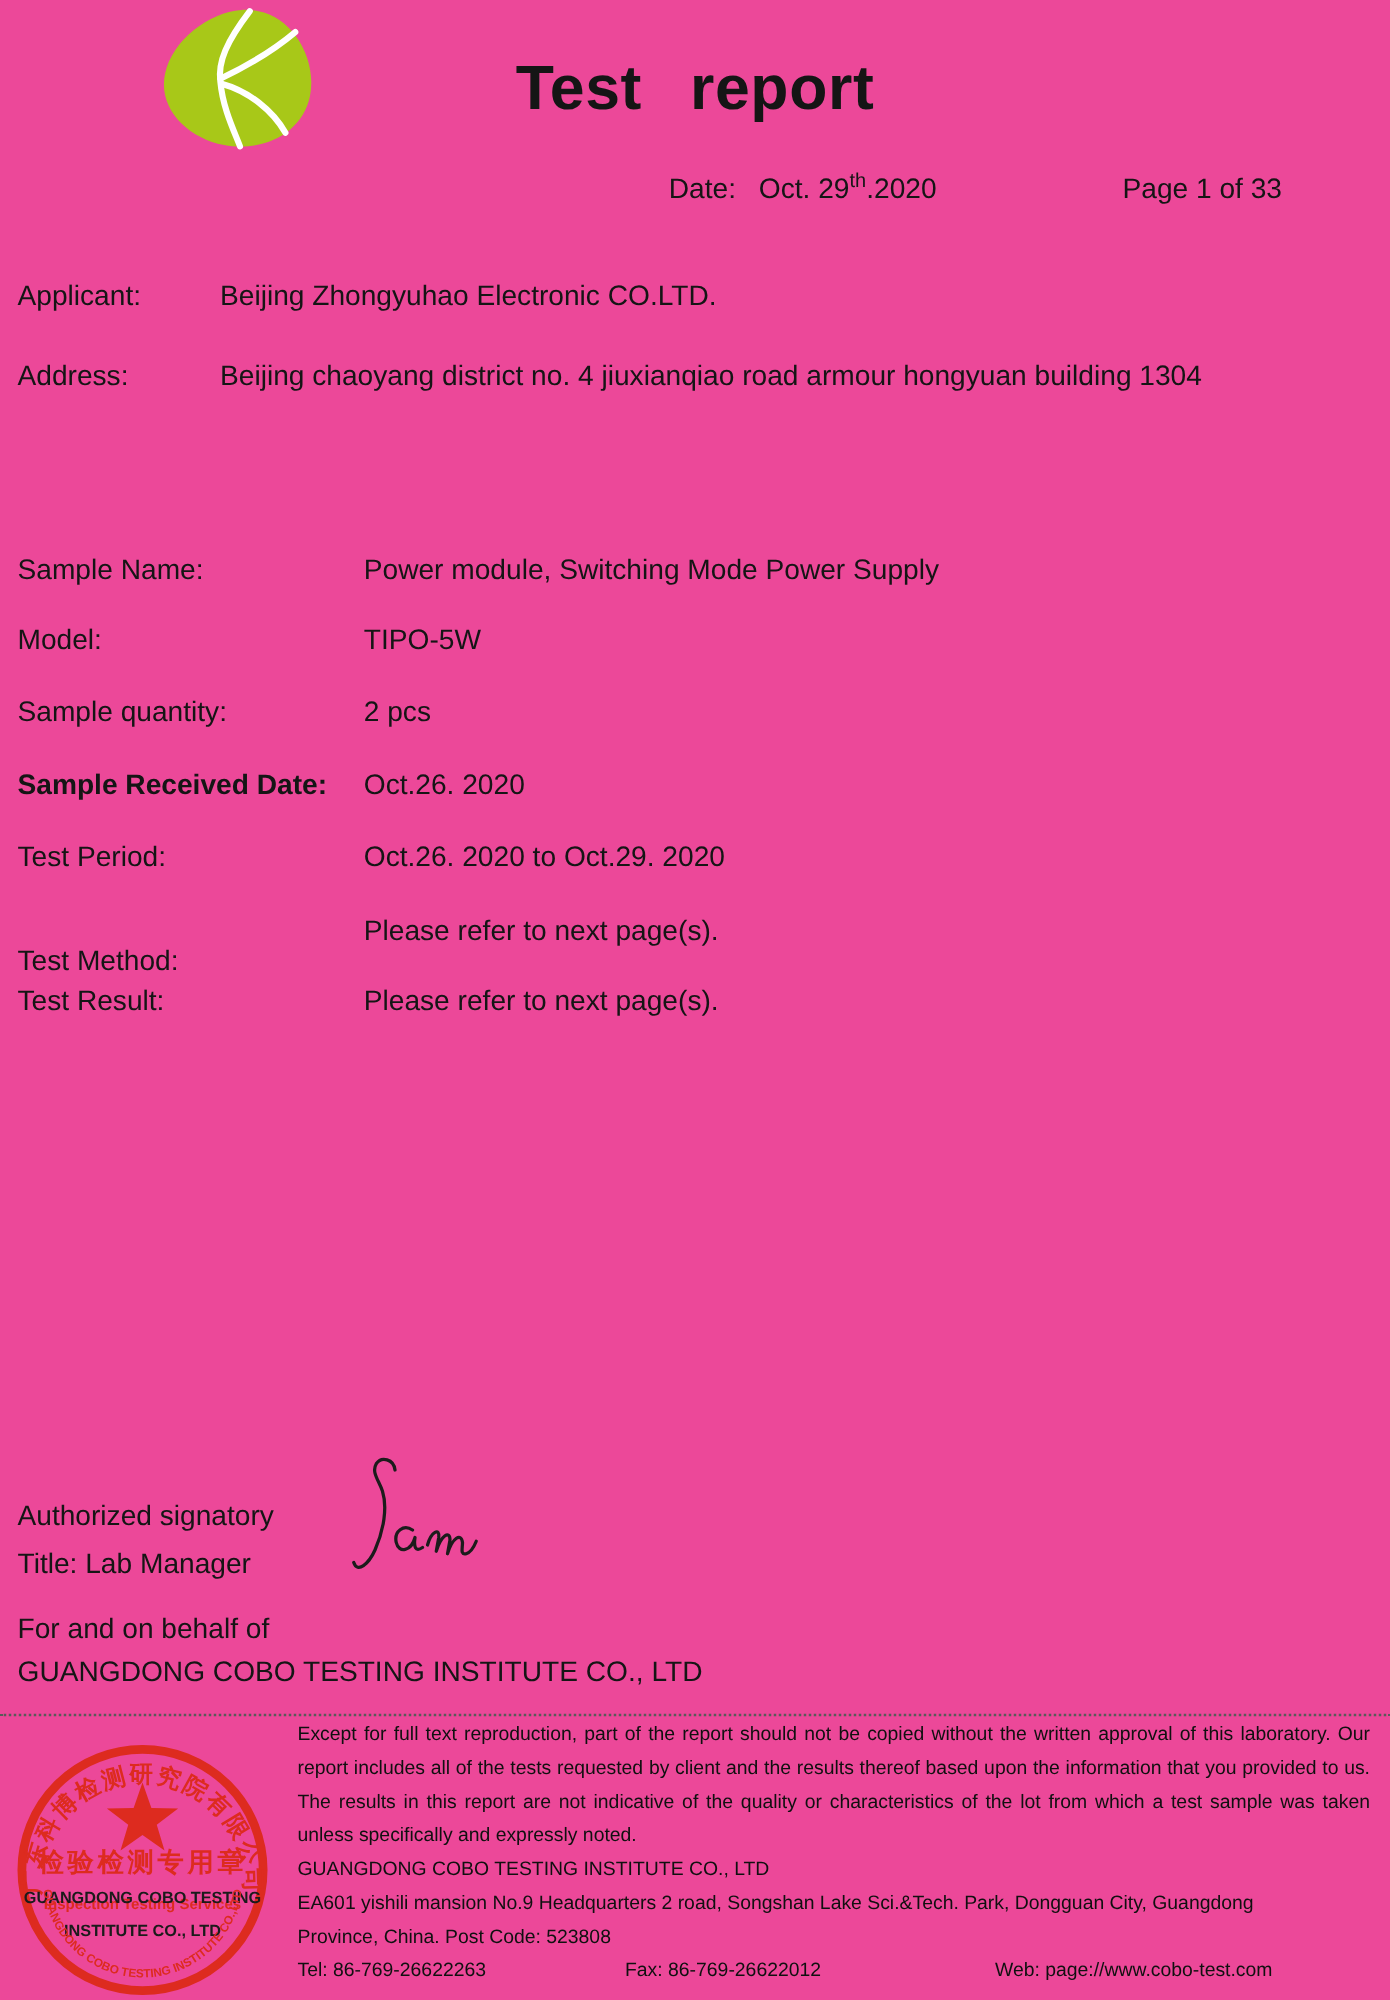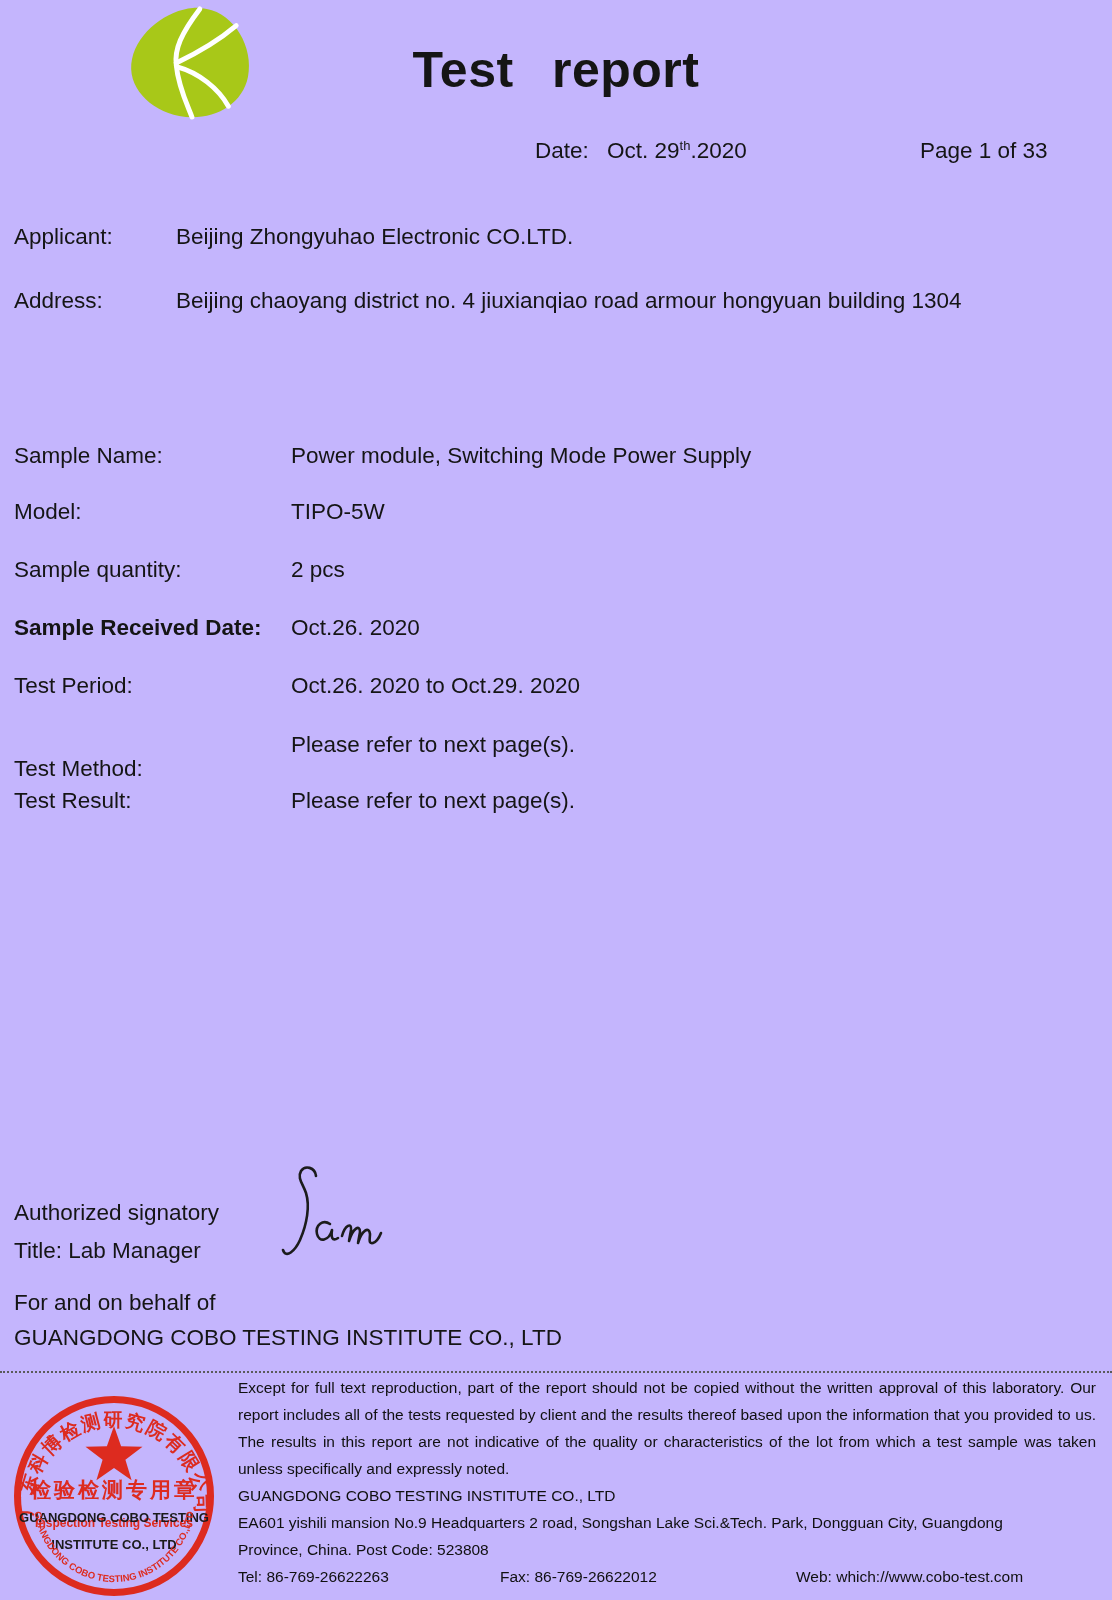--- a/index.html
+++ b/index.html
@@ -1,29 +1,29 @@
 <!DOCTYPE html>
 <html><head>
 <meta charset="utf-8">
 <style>
   html,body { margin:0; padding:0; background:#888; }
   .page {
     position:relative; width:1112px; height:1600px; margin:0 auto;
-    background:#c4b5fd; overflow:hidden;
+    background:#ec4899; overflow:hidden;
     font-family:"Liberation Sans","DejaVu Sans",sans-serif;
     color:#151515;
   }
   .abs { position:absolute; white-space:nowrap; }
   .body-text { font-size:22.5px; line-height:26px; }
   .doc-title {
     font-size:50px; line-height:56px; font-weight:bold;
     word-spacing:24px; letter-spacing:0.5px;
     left:0; right:0; text-align:center;
   }
-  .sup { font-size:13px; vertical-align:super; line-height:0; }
+  .sup { font-size:16px; vertical-align:super; line-height:0; }
   .label-col { left:14px; }
   .footer-block { left:238px; top:1374px; width:858px; font-size:15.5px; line-height:27px; color:#101010; }
   .footer-block p { margin:0; }
   .disclaimer { text-align:justify; white-space:normal; }
   .telrow { position:relative; height:27px; }
   .telrow span { position:absolute; top:0; white-space:nowrap; }
   .dotline { position:absolute; left:0; top:1371px; width:1112px; height:0; border-top:2px dotted #5a5a5a; }
   svg { position:absolute; overflow:visible; }
   svg text { font-family:"Liberation Sans","DejaVu Sans",sans-serif; }
 </style>
@@ -38,21 +38,21 @@
     <path fill="none" stroke="#ffffff" stroke-width="5" stroke-linecap="round" d="M 55,58 C 76,48 97,36 116,20"></path>
     <path fill="none" stroke="#ffffff" stroke-width="5" stroke-linecap="round" d="M 56,62 C 78,68 98,84 108,102"></path>
   </svg>
 
   <div class="abs doc-title" style="top:42px;">Test report</div>
 
   <div class="abs body-text" style="left:535px; top:138px;">
     <span>Date:</span>
     <span style="margin-left:12px;">Oct. 29</span><sup class="sup">th</sup><span>.2020</span>
   </div>
-  <div class="abs body-text" style="left:920px; top:138px;">Page 1 of 33</div>
+  <div class="abs body-text" style="left:898px; top:138px;">Page 1 of 33</div>
 
   <div class="abs body-text label-col" style="top:224px;">Applicant:</div>
   <div class="abs body-text" style="left:176px; top:224px;">Beijing Zhongyuhao Electronic CO.LTD.</div>
   <div class="abs body-text label-col" style="top:288px;">Address:</div>
   <div class="abs body-text" style="left:176px; top:288px;">Beijing chaoyang district no. 4 jiuxianqiao road armour hongyuan building 1304</div>
 
 
   <div class="abs body-text label-col" style="top:443px;">Sample Name:</div>
   <div class="abs body-text" style="left:291px; top:443px;">Power module, Switching Mode Power Supply</div>
 
@@ -110,17 +110,17 @@
   </svg>
 
   <div class="abs footer-block">
     <p class="disclaimer">Except for full text reproduction, part of the report should not be copied without the written approval of this laboratory. Our report includes all of the tests requested by client and the results thereof based upon the information that you provided to us. The results in this report are not indicative of the quality or characteristics of the lot from which a test sample was taken unless specifically and expressly noted.</p>
     <p>GUANGDONG COBO TESTING INSTITUTE CO., LTD</p>
     <p>EA601 yishili mansion No.9 Headquarters 2 road, Songshan Lake Sci.&amp;Tech. Park, Dongguan City, Guangdong</p>
     <p>Province, China. Post Code: 523808</p>
     <div class="telrow">
       <span style="left:0;">Tel: 86-769-26622263</span>
       <span style="left:262px;">Fax: 86-769-26622012</span>
-      <span style="left:558px;">Web: which://www.cobo-test.com</span>
+      <span style="left:558px;">Web: page://www.cobo-test.com</span>
     </div>
   </div>
 
 </div>
 
 </body></html>

